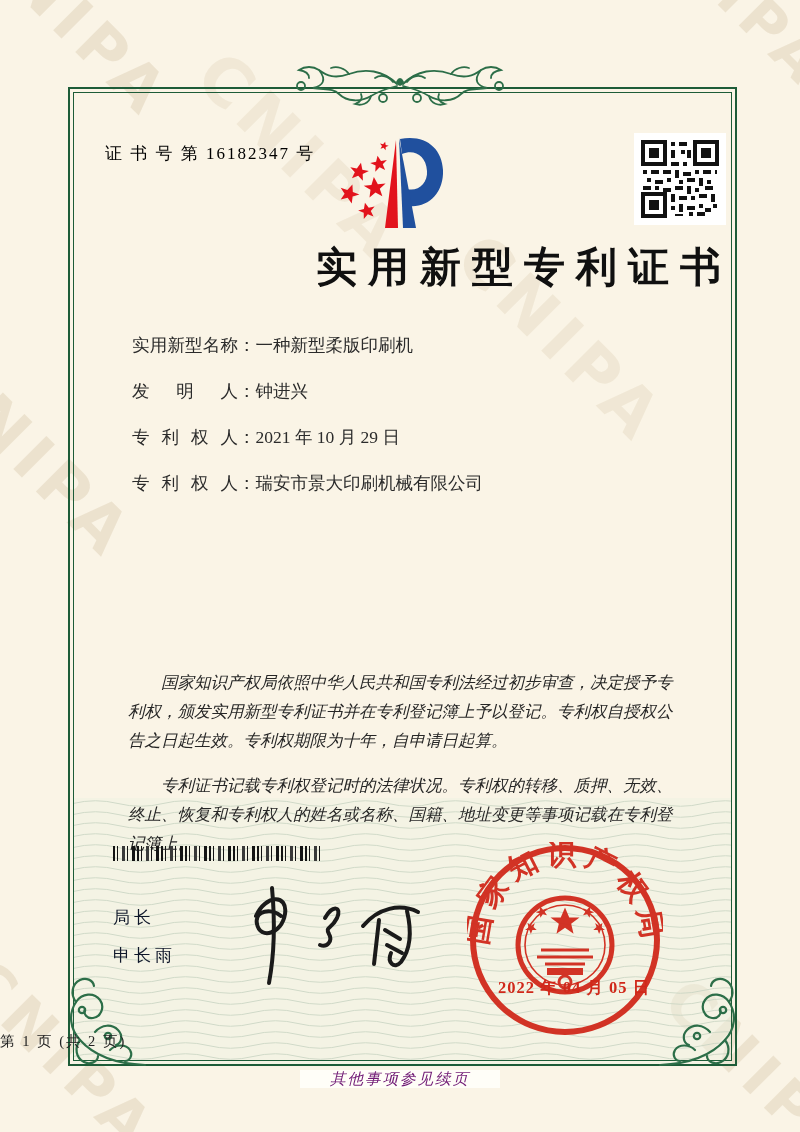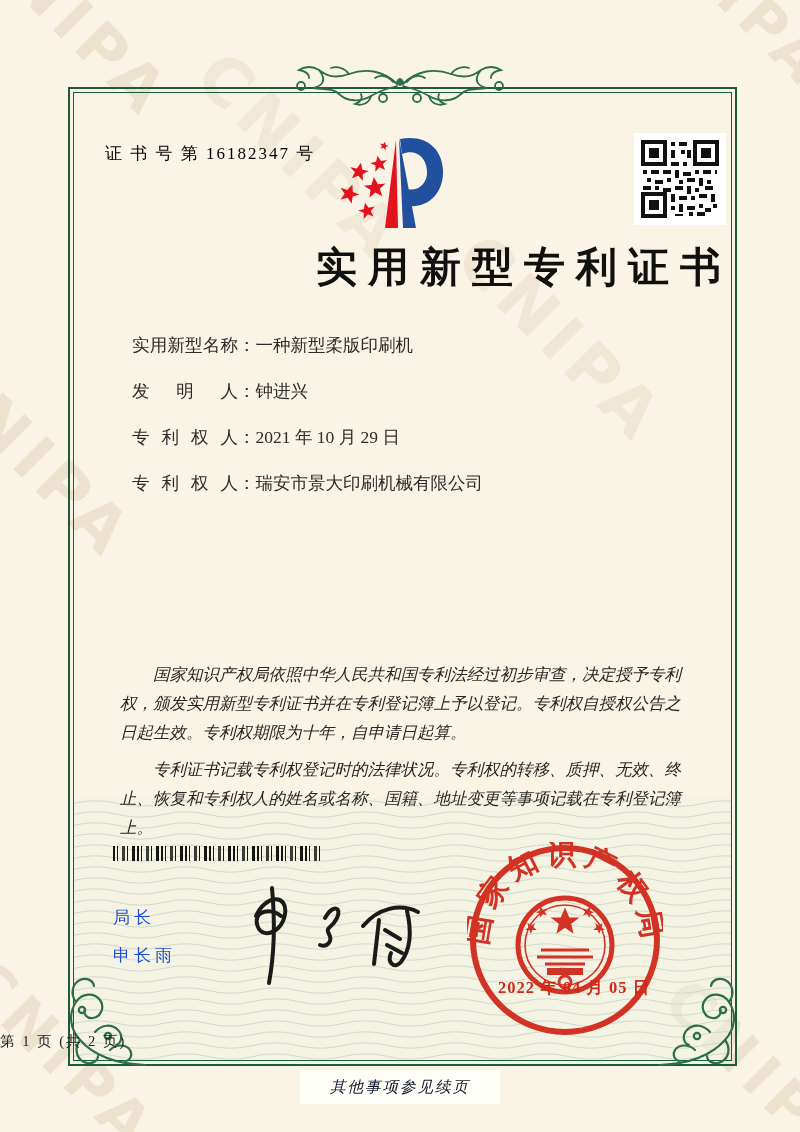--- a/index.html
+++ b/index.html
@@ -73,56 +73,56 @@
   }
   .grant-row{position:absolute;left:113px;top:620px;width:600px;
     font-size:17.5px;color:#2b2b2b;white-space:nowrap;}
   .grant-row .pair1{display:inline-block;width:312px;}
   
   .body-text{
     position:absolute;left:112px;top:652px;width:578px;
     font-size:16.5px;line-height:29px;color:#262626;
     font-style:italic;
   }
-  .body-text p{margin:8px;text-indent:2em;}
+  .body-text p{margin:16px;text-indent:2em;}
   
   .barcode{
     position:absolute;left:113px;top:846px;width:207px;height:15px;
     background:
       repeating-linear-gradient(90deg,
         #141414 0 2px, transparent 2px 4px,
         #141414 4px 5px, transparent 5px 9px,
         #3a3a3a 9px 12px, transparent 12px 14px,
         #141414 14px 15px, transparent 15px 19px,
         #141414 19px 22px, transparent 22px 24px);
   }
   
   .sig-block{
     position:absolute;left:113px;top:906px;
     font-family:Liberation Mono, monospace;
-    font-size:17px;letter-spacing:4px;color:#1d4ed8;
+    font-size:17px;letter-spacing:4px;color:#0f172a;
   }
   .sig-block div{margin-bottom:15px;}
   .signature{position:absolute;left:228px;top:882px;}
   
   .seal{position:absolute;left:467px;top:842px;opacity:0.94;}
   .seal-date{
     position:absolute;left:498px;top:977px;width:160px;
     font-size:16.5px;font-weight:bold;color:#d0281a;
     letter-spacing:1px;white-space:nowrap;
   }
   
   .page-info{
     position:absolute;left:0;top:1032px;width:800px;text-align:left;
     font-size:14.5px;letter-spacing:2px;color:#222;
   }
   .cont-note{
-    position:absolute;left:300px;top:1070px;width:200px;height:34px;
+    position:absolute;left:300px;top:1070px;width:200px;height:18px;
     background:#fffef8;display:flex;align-items:center;justify-content:center;
-    font-size:15.5px;font-style:italic;letter-spacing:2px;color:#0f172a;
+    font-size:15.5px;font-style:italic;letter-spacing:2px;color:#701a75;
   }
 </style>
 </head>
 <body>
 
 <div class="page">
 
   <div class="wm wm1">CNIPA</div>
   <div class="wm wm2">CNIPA</div>
   <div class="wm wm3">CNIPA</div>

